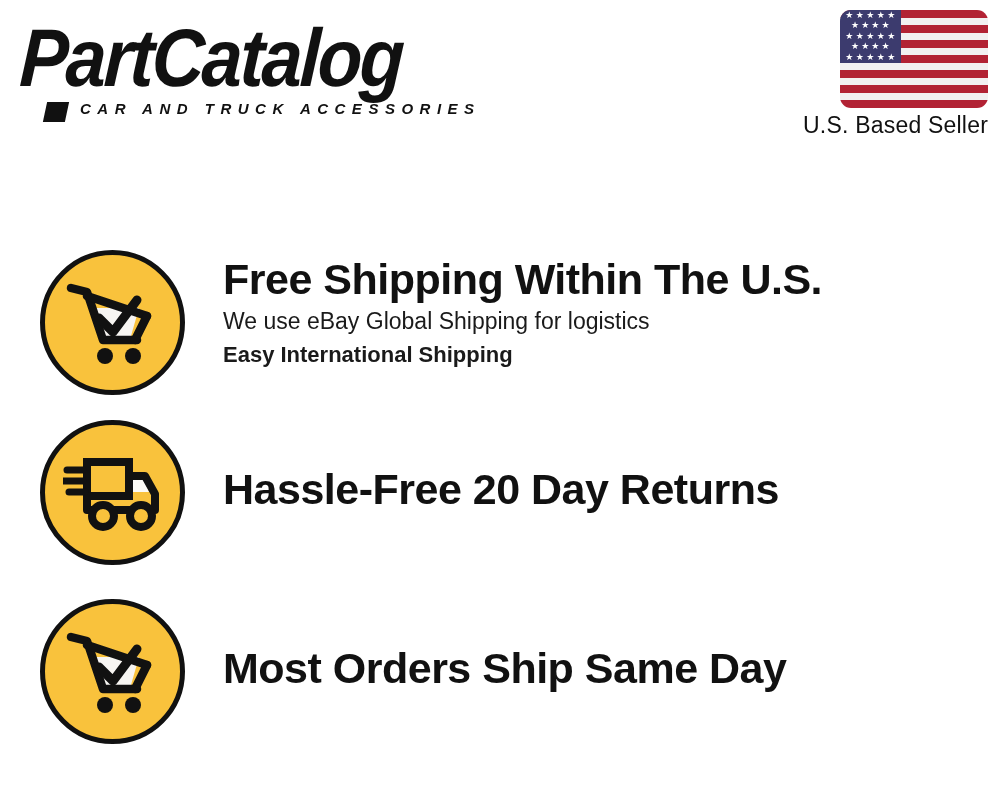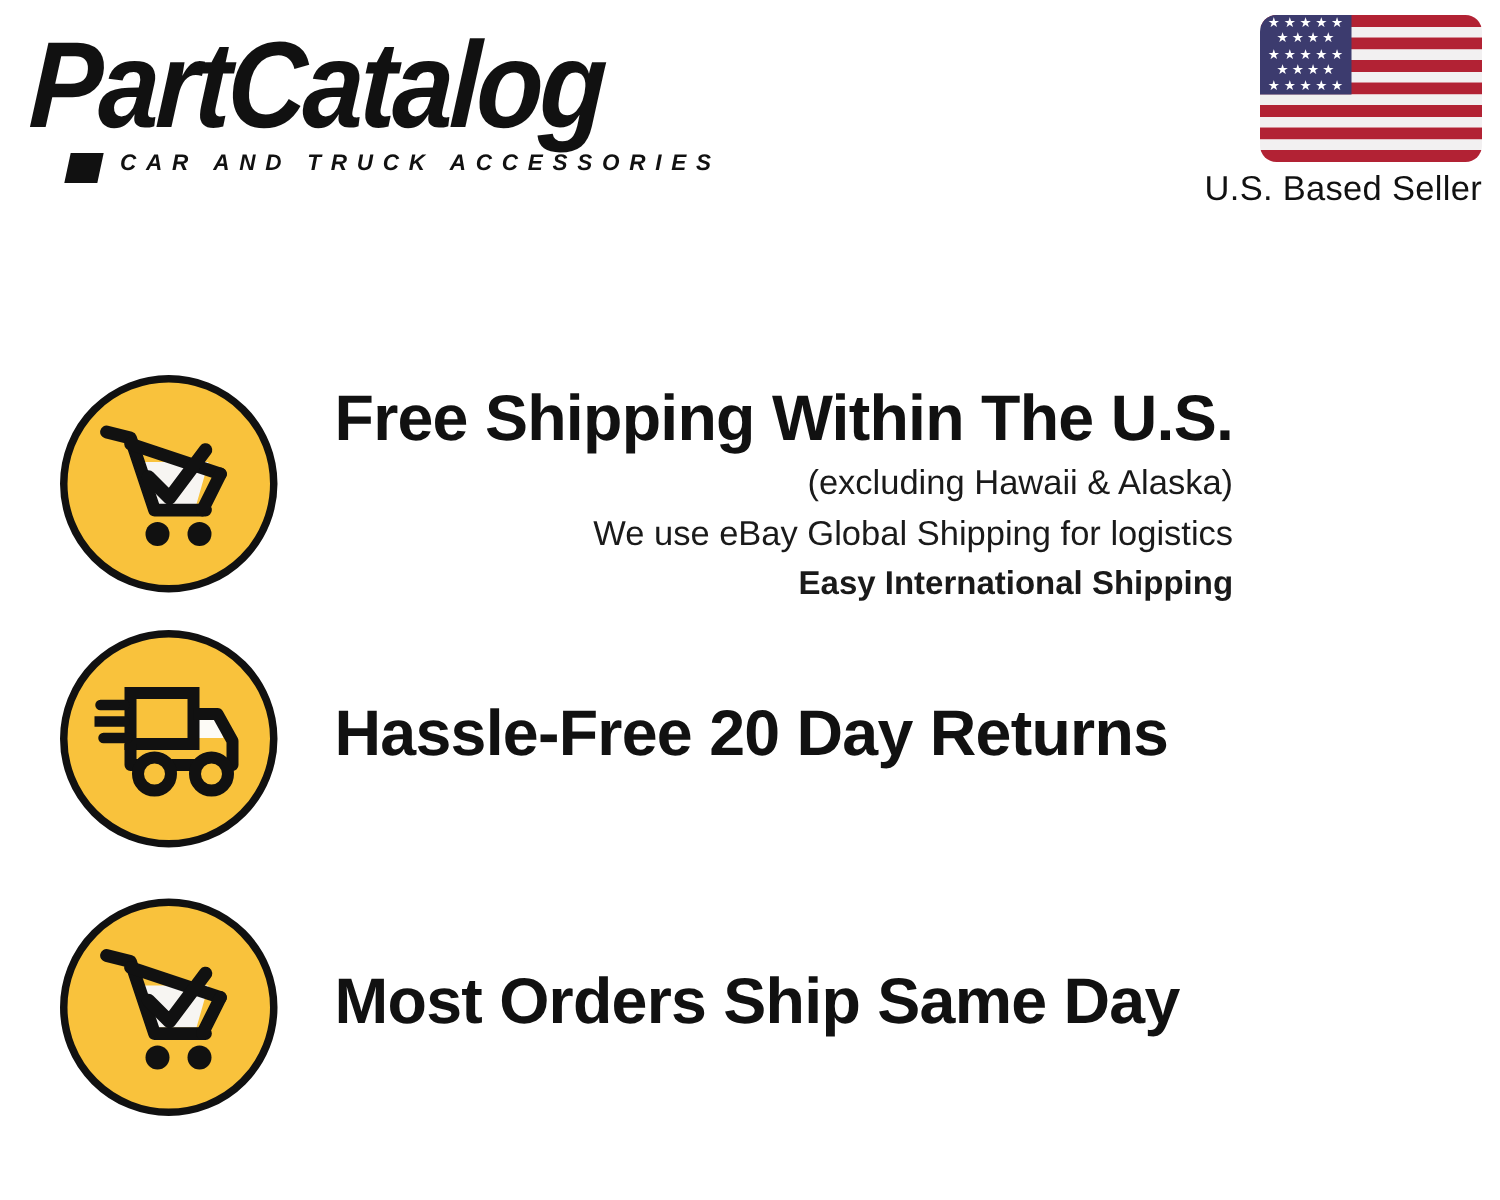--- a/index.html
+++ b/index.html
@@ -151,21 +151,20 @@
     position: relative;
     display: flex;
     align-items: center;
     justify-content: center;
   }
   .feature-badge svg { display: block; }
 
   .feature-text {
     margin-left: 38px;
     padding-top: 4px;
-    text-align: right;
   }
   .feature-title {
     font-size: 43px;
     font-weight: bold;
     line-height: 50px;
     letter-spacing: -0.5px;
     color: #111111;
     white-space: nowrap;
   }
   .feature-sub {
@@ -258,21 +257,20 @@
           <path d="M22 18 L82 38" stroke="#111111" stroke-width="8.5" stroke-linecap="round" fill="none"></path>
           <path d="M82 38 L70 62" stroke="#111111" stroke-width="8.5" stroke-linecap="round" fill="none"></path>
           <path d="M34 40 L48 54 L72 22" stroke="#111111" stroke-width="9" stroke-linecap="round" stroke-linejoin="round" fill="none"></path>
           <circle cx="40" cy="78" r="8" fill="#111111"></circle>
           <circle cx="68" cy="78" r="8" fill="#111111"></circle>
         </svg>
       </span>
     </div>
     <div class="feature-text">
       <div class="feature-title">Free Shipping Within The U.S.</div>
-      <div class="feature-sub">(excluding Hawaii &amp; Alaska)</div>
       <div class="feature-sub">We use eBay Global Shipping for logistics</div>
       <div class="feature-sub strong">Easy International Shipping</div>
     </div>
   </div>
 
   <div class="feature-row" id="feature-row-1">
     <div class="feature-badge">
       <span>
         <svg width="100" height="78" viewBox="0 0 100 78" fill="none">
           <polygon points="66,22 80,22 86,38 66,38" fill="#fdfbf6"></polygon>

